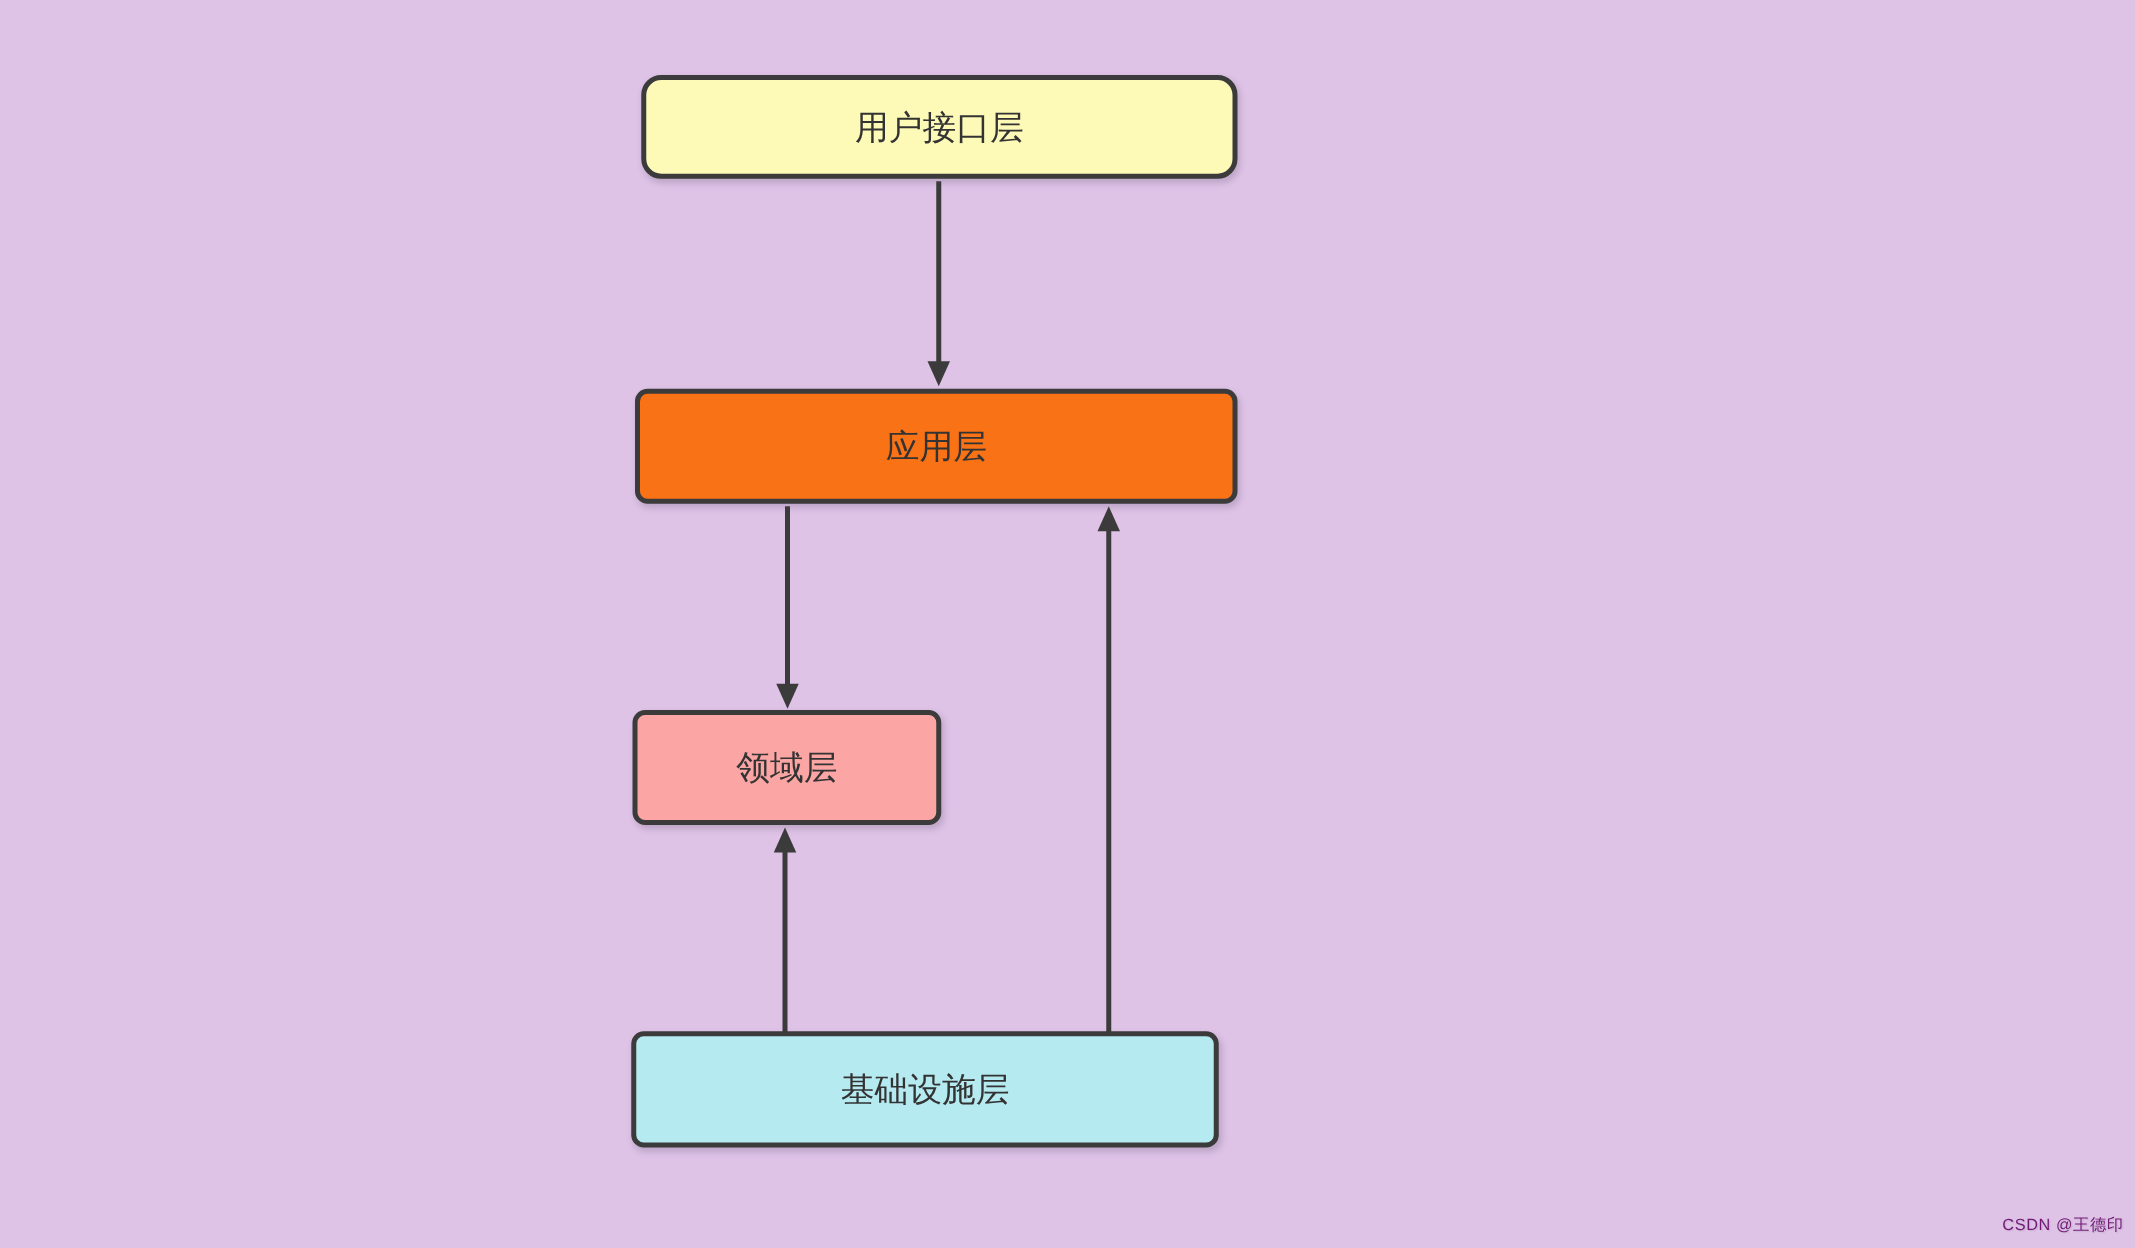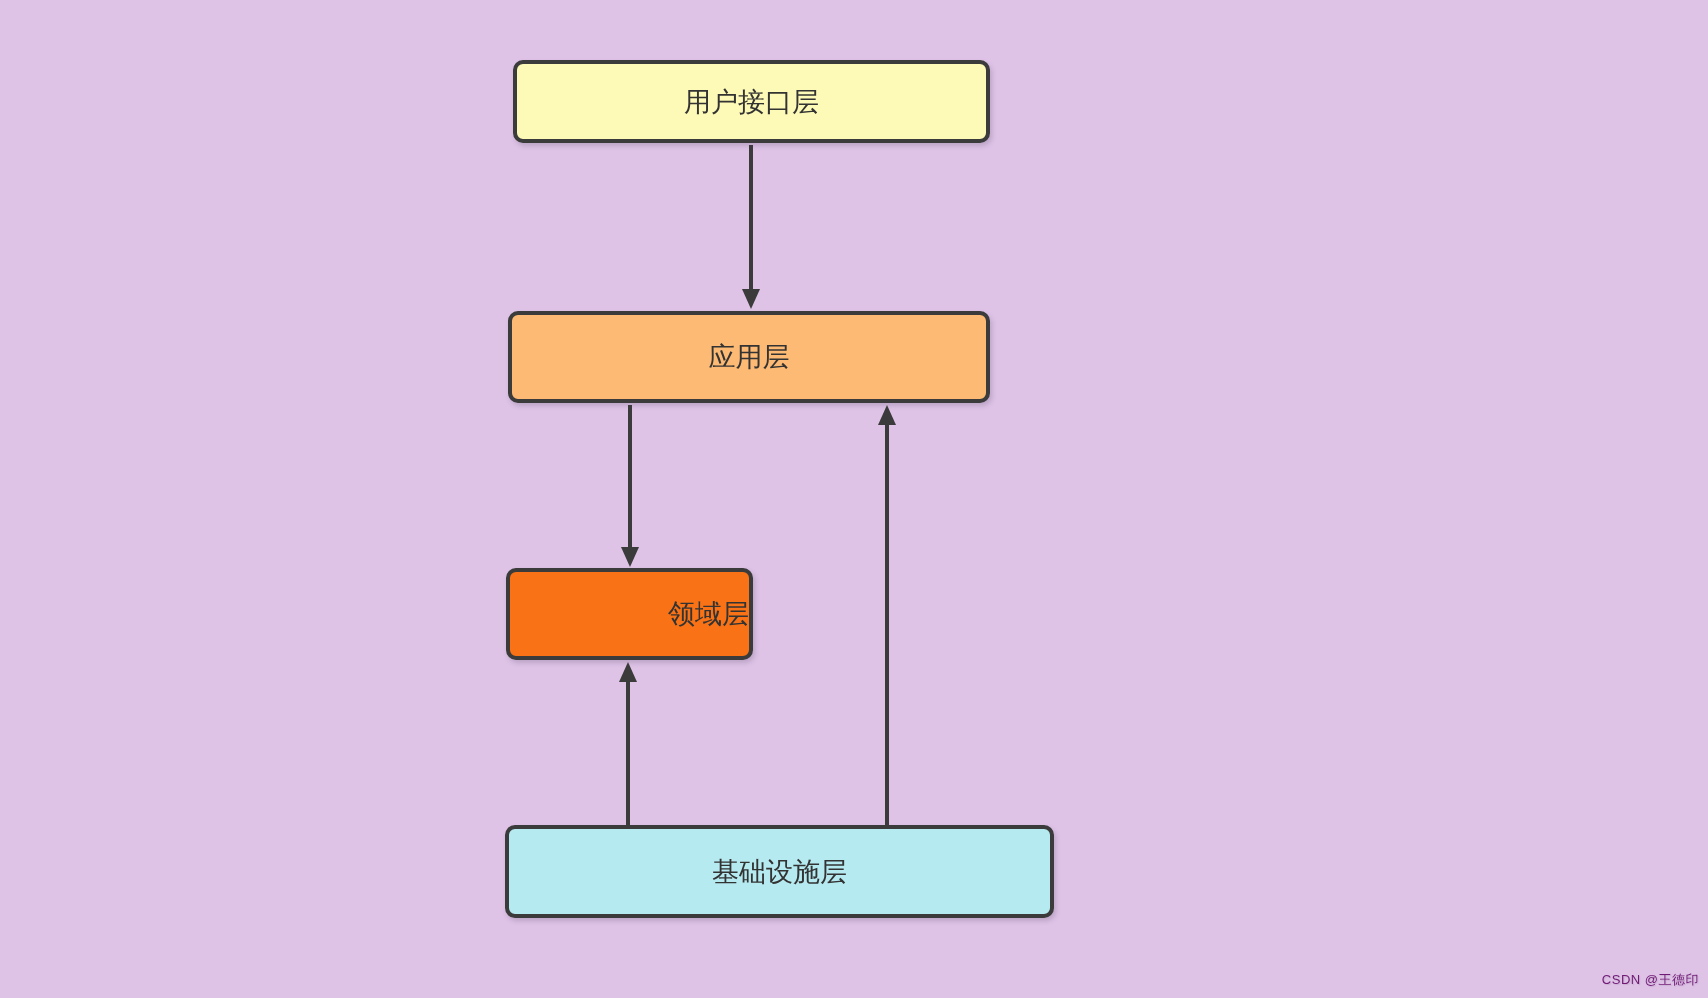--- a/index.html
+++ b/index.html
@@ -18,24 +18,24 @@
     box-sizing: border-box;
     border: 4px solid #3B3B3B;
     border-radius: 10px;
     display: flex;
     align-items: center;
     justify-content: center;
     font-size: 27px;
     color: #333333;
     box-shadow: 2px 3px 5px rgba(70,60,80,0.22);
   }
-  #node-ui     { left: 513px; top: 60px;  width: 477px; height: 83px; background: #FDF9B7; }
+  #node-ui     { left: 513px; top: 60px;  width: 477px; height: 83px; background: #FDF9B7; border-radius: 16px; }
   #node-app    { left: 508px; top: 311px; width: 482px; height: 92px; background: #FDD1D7; }
   #node-domain { left: 506px; top: 568px; width: 247px; height: 92px; background: #FBDFAC; }
-  #node-infra  { left: 505px; top: 825px; width: 549px; height: 93px; background: #B6EAF1; }
+  #node-infra  { left: 505px; top: 825px; width: 470px; height: 93px; background: #B6EAF1; }
   svg.arrows {
     position: absolute;
     left: 0; top: 0;
     width: 1708px; height: 998px;
     pointer-events: none;
   }
   .shaft { stroke: #3B3B3B; stroke-width: 4; }
   .head  { fill: #3B3B3B; }
   .watermark {
     position: absolute;
@@ -71,25 +71,25 @@
     <g>
       <line class="shaft" x1="887" y1="826" x2="887" y2="423" stroke="#3B3B3B"></line>
       <polygon class="head" points="887,405 878,425 896,425" fill="#3B3B3B"></polygon>
     </g>
   </svg>
 
   <div class="node" id="node-ui" style="background: rgb(253, 249, 183);">
     <span>用户接口层</span>
   </div>
 
-  <div class="node" id="node-app" style="background: #fdba74; justify-content: center;">
+  <div class="node" id="node-app" style="background: #f97316; justify-content: center;">
     <span>应用层</span>
   </div>
 
-  <div class="node" id="node-domain" style="background: #f97316; justify-content: flex-end;">
+  <div class="node" id="node-domain" style="background: #fca5a5;">
     <span>领域层</span>
   </div>
 
   <div class="node" id="node-infra" style="background: rgb(182, 234, 241);">
     <span>基础设施层</span>
   </div>
 
   <div class="watermark">CSDN @王德印</div>
 
 </div>

